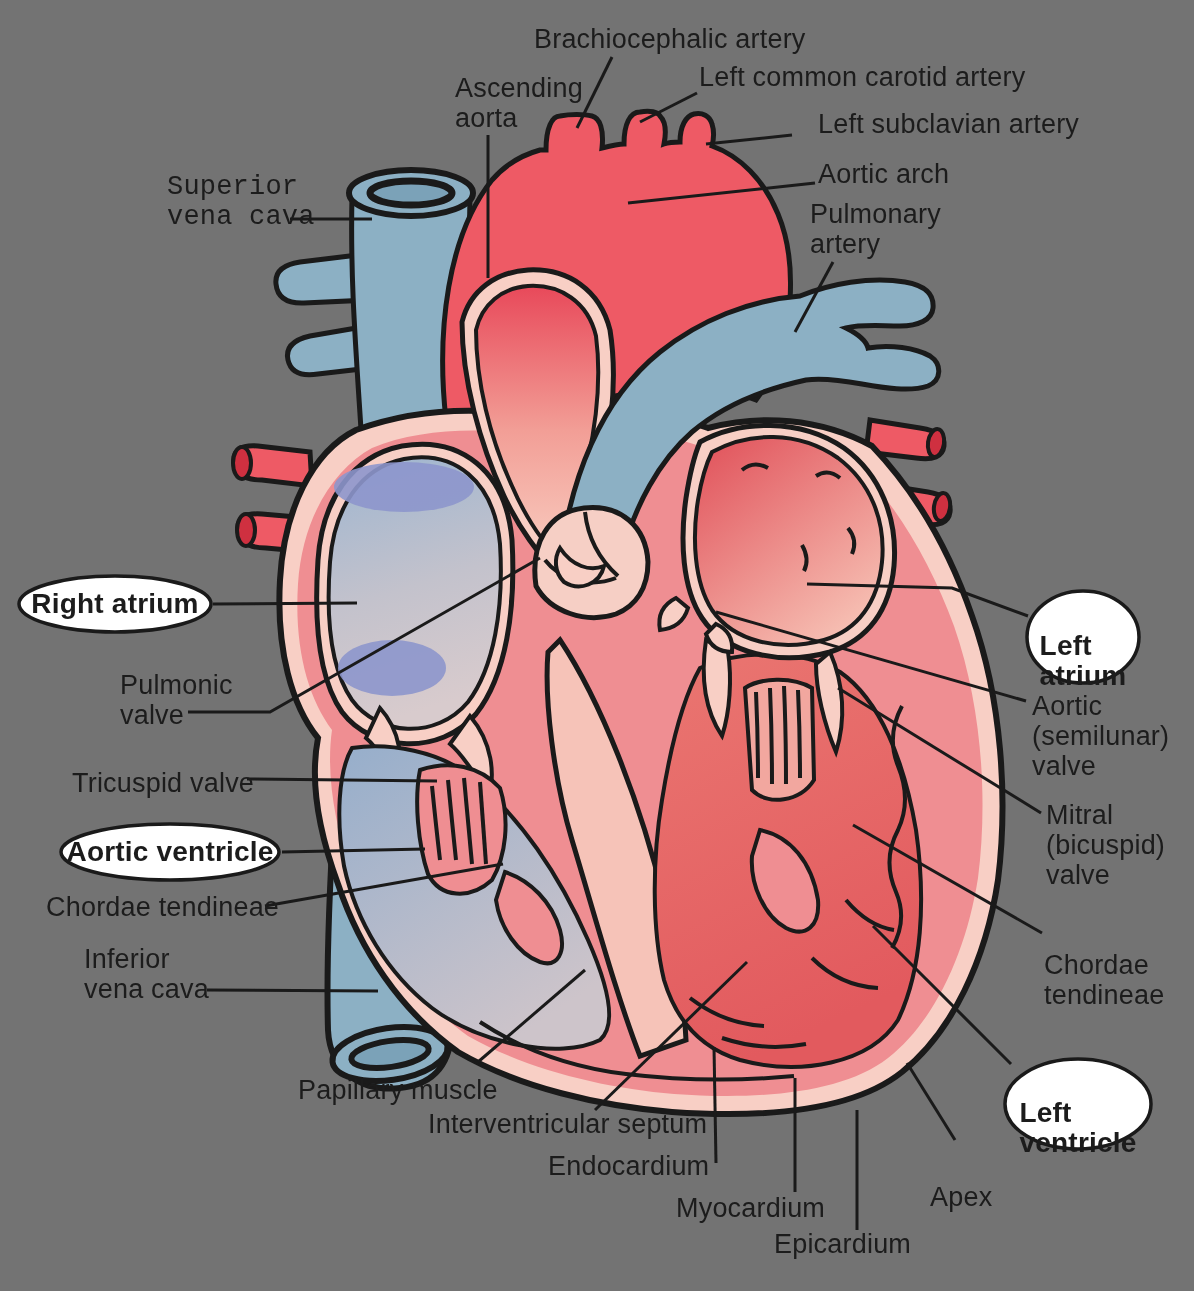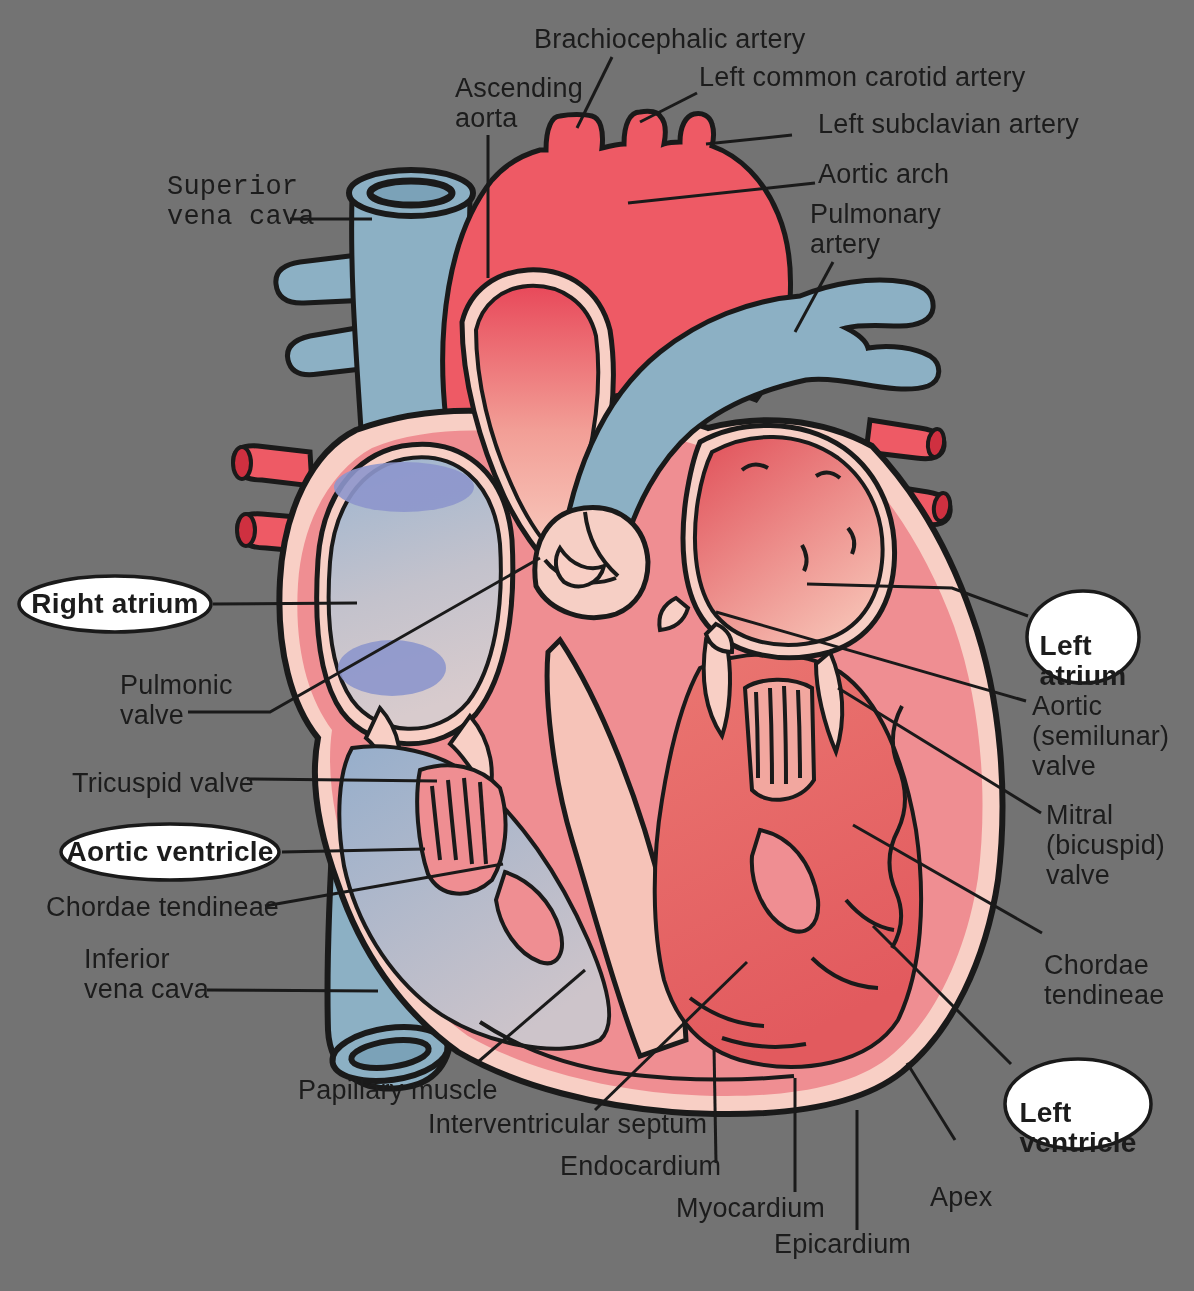--- a/index.html
+++ b/index.html
@@ -228,21 +228,21 @@
 <div class="lbl" style="left:120px;top:670px;">Pulmonic
 valve</div>
 <div class="lbl" style="left:72px;top:760px;margin-top:8px;">Tricuspid valve</div>
 <div class="lbl bold oval-lbl" style="left:170px;top:852px;">Aortic ventricle</div>
 <div class="lbl" style="left:46px;top:892px;">Chordae tendineae</div>
 <div class="lbl" style="left:84px;top:944px;">Inferior
 vena cava</div>
 
 <div class="lbl" style="left:298px;top:1075px;">Papillary muscle</div>
 <div class="lbl" style="left:428px;top:1109px;">Interventricular septum</div>
-<div class="lbl" style="left:548px;top:1151px;margin-left:12px;">Endocardium</div>
+<div class="lbl" style="left:548px;top:1151px;">Endocardium</div>
 <div class="lbl" style="left:676px;top:1193px;">Myocardium</div>
 <div class="lbl" style="left:746px;top:1229px;margin-left:28px;">Epicardium</div>
 
 <div class="lbl bold oval-lbl left-align" style="left:1083px;top:637px;">Left
 atrium</div>
 <div class="lbl" style="left:1032px;top:691px;">Aortic
 (semilunar)
 valve</div>
 <div class="lbl" style="left:1046px;top:800px;">Mitral
 (bicuspid)

